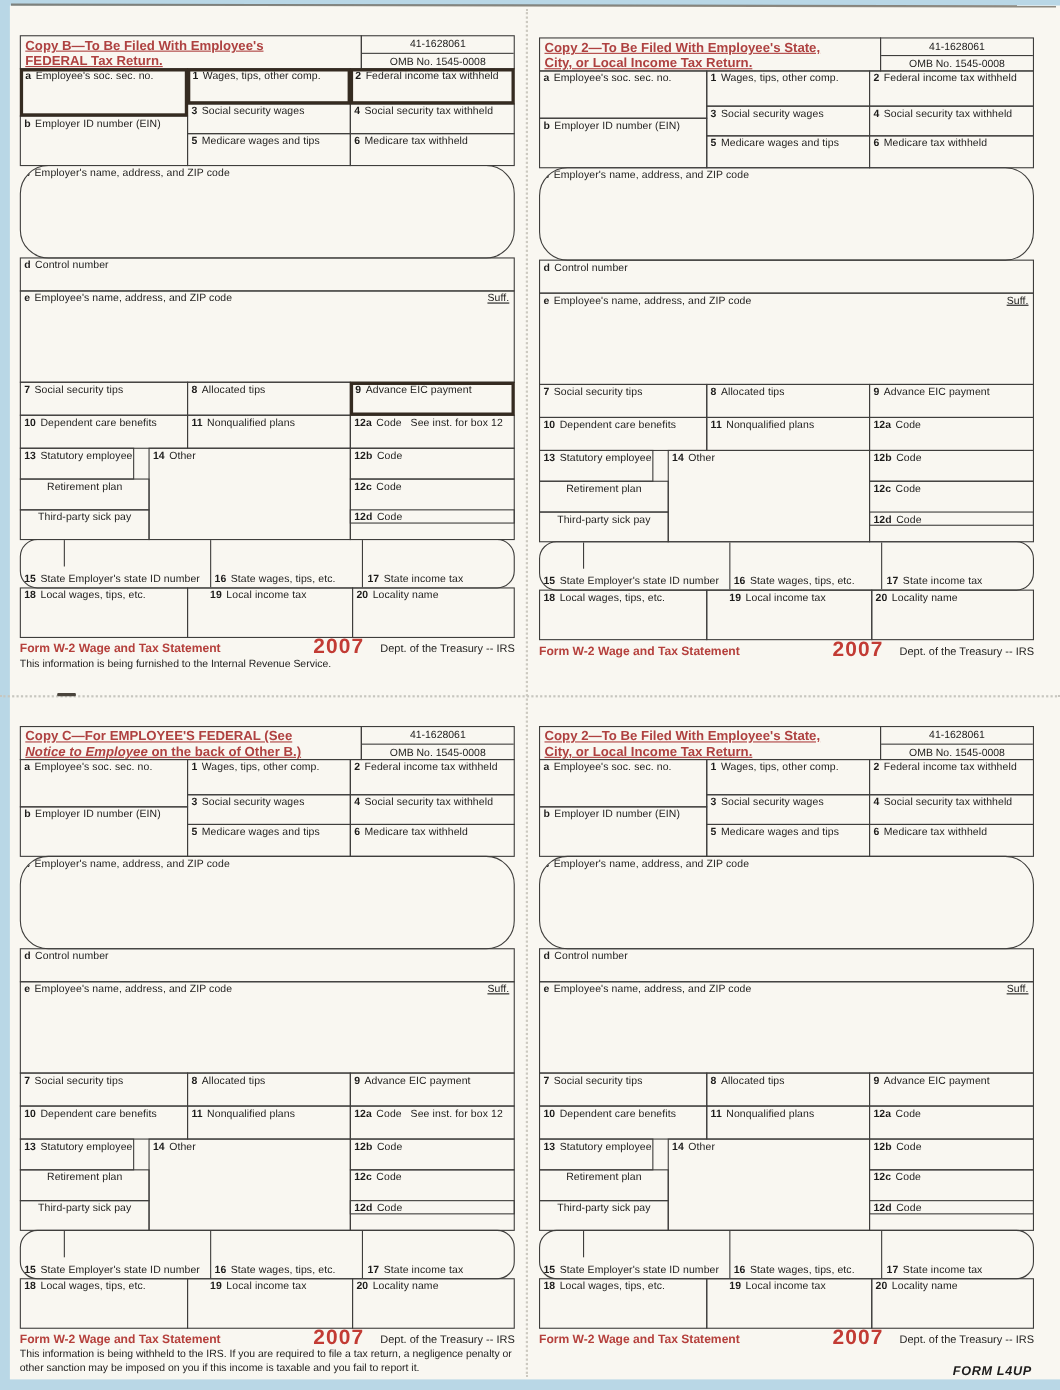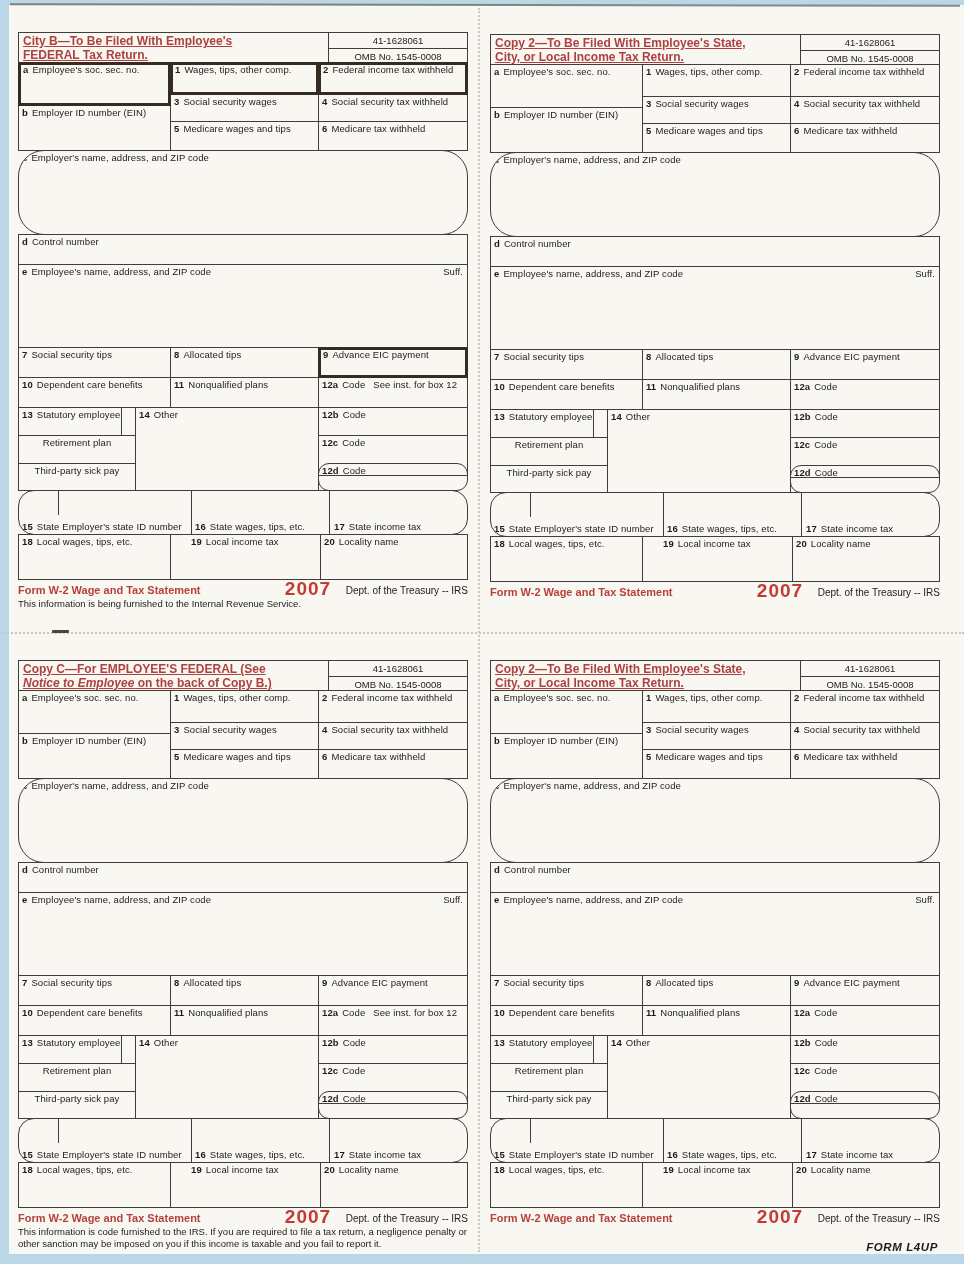--- a/index.html
+++ b/index.html
@@ -70,27 +70,27 @@
   .c-9  {left:300px;top:315px;width:150px;height:31px;}
   .c-10 {left:0;  top:345px;width:153px;height:31px;}
   .c-11 {left:152px;top:345px;width:149px;height:31px;}
   .c-12a{left:300px;top:345px;width:150px;height:31px;}
   .c-13a{left:0;top:375px;width:104px;height:29px;}
   .c-13b{left:0;top:403px;width:118px;height:29px;text-align:center;}
   .c-13c{left:0;top:431px;width:118px;height:28px;text-align:center;}
   .c-14 {left:117px;top:375px;width:184px;height:84px;}
   .c-12b{left:300px;top:375px;width:150px;height:29px;}
   .c-12c{left:300px;top:403px;width:150px;height:41px;}
-  .c-12d{left:300px;top:431px;width:150px;height:28px;border-radius:11px;}
+  .c-12d{left:300px;top:431px;width:150px;height:28px;}
   .c-strip{left:0;top:458px;width:450px;height:45px;padding:0;border-radius:16px;}
   .c-18 {left:0;top:502px;width:153px;height:46px;}
   .c-19 {left:152px;top:502px;width:151px;height:46px;padding-left:20px;}
   .c-20 {left:302px;top:502px;width:148px;height:46px;}
 
-  .suff{position:absolute;right:4px;top:2px;}
+  .suff{position:absolute;right:4px;top:2px;text-decoration:underline;}
   .note{margin-left:8px;}
 
   
   .sv{position:absolute;top:0;height:100%;border-left:1px solid #3f3e3c;}
   .sv1{left:172px;} .sv2{left:310px;}
   .stick{position:absolute;left:39px;top:0;height:24px;border-left:1px solid #3f3e3c;}
   .slab{position:absolute;bottom:1px;font-size:9.5px;color:#1d1c1b;white-space:nowrap;}
   .sl15{left:3px;} .sl16{left:176px;} .sl17{left:315px;}
 
   
@@ -107,21 +107,21 @@
 <div class="paper"></div>
 <div class="paper-edge"></div>
 <div class="perf-v"></div>
 <div class="perf-h"></div>
 <div class="perf-dash"></div>
 
 <div id="sheet">
     <div class="form f0">
 
     <div class="hdr-title">
-      <div><span class="uline">City B—To Be Filed With Employee's</span></div>
+      <div><span class="uline">Copy B—To Be Filed With Employee's</span></div>
       <div><span class="uline it"></span><span class="uline">FEDERAL Tax Return.</span></div>
     </div>
     <div class="hdr-omb">
       <div class="omb-top">41-1628061</div>
       <div class="omb-bot">OMB No. 1545-0008</div>
     </div>
 
     <div class="cell c-a hl"><span class="bn">a</span><span class="bt">Employee's soc. sec. no.</span></div>
     <div class="cell c-b"><span class="bn">b</span><span class="bt">Employer ID number (EIN)</span></div>
     <div class="cell c-1 hl"><span class="bn">1</span><span class="bt">Wages, tips, other comp.</span></div>
@@ -228,21 +228,21 @@
       <span class="f-year">2007</span>
       <span class="f-dept">Dept. of the Treasury -- IRS</span>
     </div>
     <div class="subline"></div>
     <div class="formcode"></div>
   </div>
     <div class="form f2">
 
     <div class="hdr-title">
       <div><span class="uline">Copy C—For EMPLOYEE'S FEDERAL (See</span></div>
-      <div><span class="uline it">Notice to Employee</span><span class="uline"> on the back of Copy B.)</span></div>
+      <div><span class="uline it">Notice to Employee</span><span class="uline"> on the back of Other B.)</span></div>
     </div>
     <div class="hdr-omb">
       <div class="omb-top">41-1628061</div>
       <div class="omb-bot">OMB No. 1545-0008</div>
     </div>
 
     <div class="cell c-a"><span class="bn">a</span><span class="bt">Employee's soc. sec. no.</span></div>
     <div class="cell c-b"><span class="bn">b</span><span class="bt">Employer ID number (EIN)</span></div>
     <div class="cell c-1"><span class="bn">1</span><span class="bt">Wages, tips, other comp.</span></div>
     <div class="cell c-2"><span class="bn">2</span><span class="bt">Federal income tax withheld</span></div>
@@ -281,21 +281,21 @@
 
     <div class="cell c-18"><span class="bn">18</span><span class="bt">Local wages, tips, etc.</span></div>
     <div class="cell c-19"><span class="bn">19</span><span class="bt">Local income tax</span></div>
     <div class="cell c-20"><span class="bn">20</span><span class="bt">Locality name</span></div>
 
     <div class="footer">
       <span class="f-label">Form W-2 Wage and Tax Statement</span>
       <span class="f-year">2007</span>
       <span class="f-dept">Dept. of the Treasury -- IRS</span>
     </div>
-    <div class="subline">This information is code furnished to the IRS. If you are required to file a tax return, a negligence penalty or other sanction may be imposed on you if this income is taxable and you fail to report it.</div>
+    <div class="subline">This information is being withheld to the IRS. If you are required to file a tax return, a negligence penalty or other sanction may be imposed on you if this income is taxable and you fail to report it.</div>
     <div class="formcode"></div>
   </div>
     <div class="form f3">
 
     <div class="hdr-title">
       <div><span class="uline">Copy 2—To Be Filed With Employee's State,</span></div>
       <div><span class="uline it"></span><span class="uline">City, or Local Income Tax Return.</span></div>
     </div>
     <div class="hdr-omb">
       <div class="omb-top">41-1628061</div>

